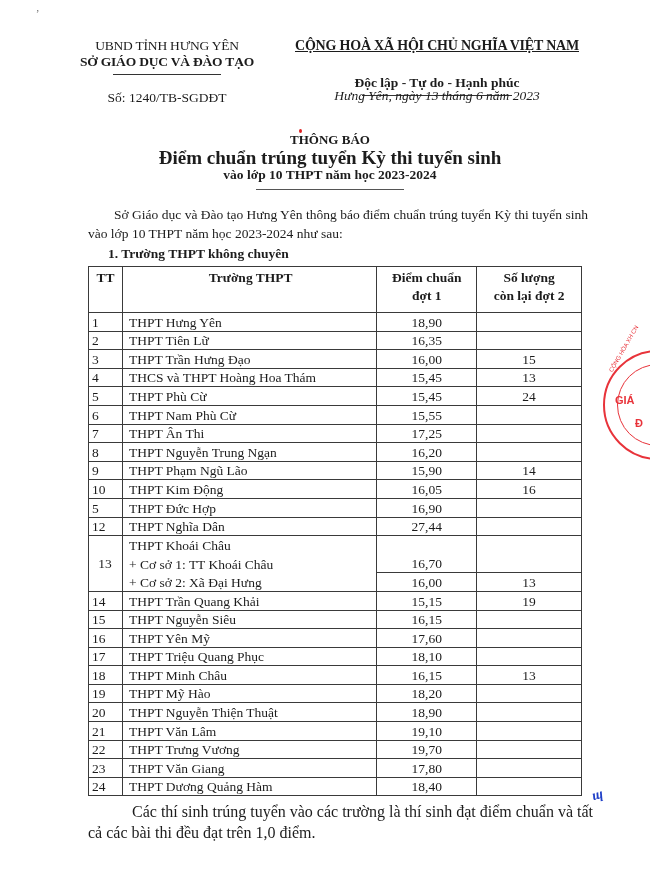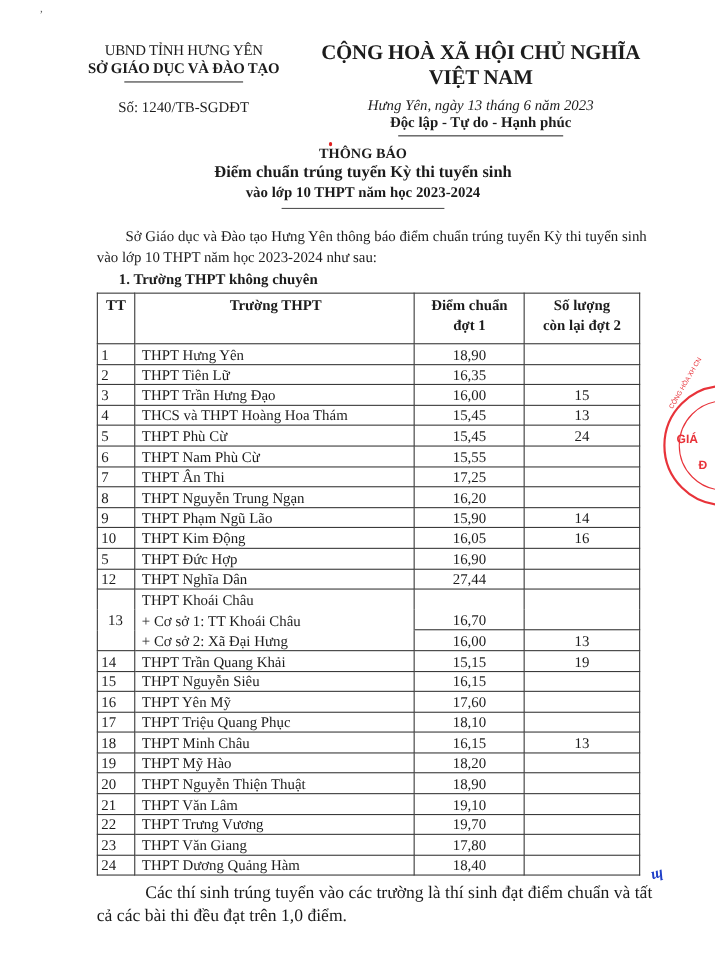--- a/index.html
+++ b/index.html
@@ -18,31 +18,31 @@
   }
 
   
   .hdr-left { left: 72px; top: 38px; width: 190px; text-align: center; }
   .hdr-left .l1 { font-size: 13.5px; letter-spacing: -0.2px; }
   .hdr-left .l2 { font-size: 13.5px; font-weight: bold; letter-spacing: -0.2px; margin-top: 0px; }
   .hdr-left .rule { width: 108px; height: 1px; background: #333; margin: 4px auto 0; }
 
   
   .hdr-right { left: 272px; top: 38px; width: 330px; text-align: center; }
-  .hdr-right .l1 { font-size: 19px; font-weight: bold; letter-spacing: -0.2px; }
+  .hdr-right .l1 { font-size: 14px; font-weight: bold; letter-spacing: -0.2px; text-decoration: underline; }
   .hdr-right .l2 { font-size: 13.5px; font-weight: bold; margin-top: 21px; }
   .hdr-right .rule { width: 150px; height: 1px; background: #333; margin: 4px auto 0; }
 
   .docno { left: 72px; top: 90px; width: 190px; text-align: center; font-size: 13.5px; }
   .docdate { left: 272px; top: 88px; width: 330px; text-align: center; font-size: 13.5px; font-style: italic; }
 
   
   .title { left: 80px; top: 131px; width: 500px; text-align: center; }
   .title .t1 { font-size: 13px; font-weight: bold; line-height: 18px; }
-  .title .t2 { font-size: 15px; font-weight: bold; line-height: 17px; }
+  .title .t2 { font-size: 19px; font-weight: bold; line-height: 17px; }
   .title .t3 { font-size: 13.5px; font-weight: bold; line-height: 17px; }
   .title .rule { width: 148px; height: 1px; background: #555; margin: 6px auto 0; }
   .red-dot { left: 299px; top: 129px; width: 3px; height: 4px; background: #e02020; border-radius: 50%; }
 
   .intro { left: 88px; top: 205px; width: 500px; font-size: 13.5px; line-height: 19px; text-align: justify; }
   .intro .p1 { text-indent: 26px; }
 
   .section { left: 108px; top: 246px; font-size: 13.5px; font-weight: bold; }
 
   

